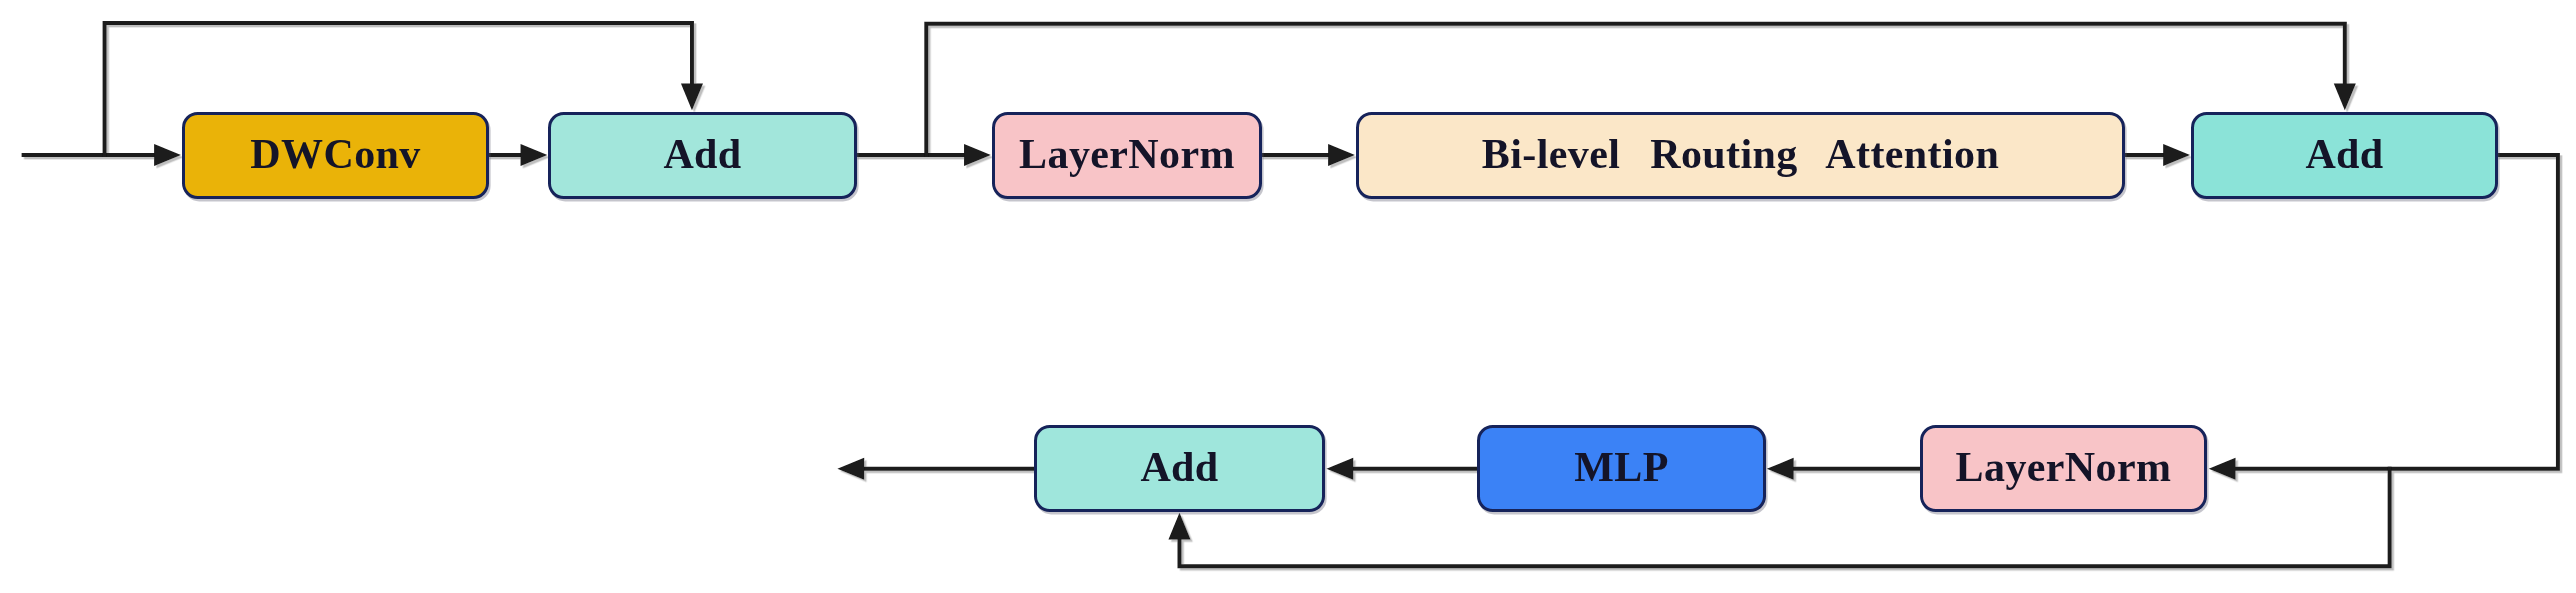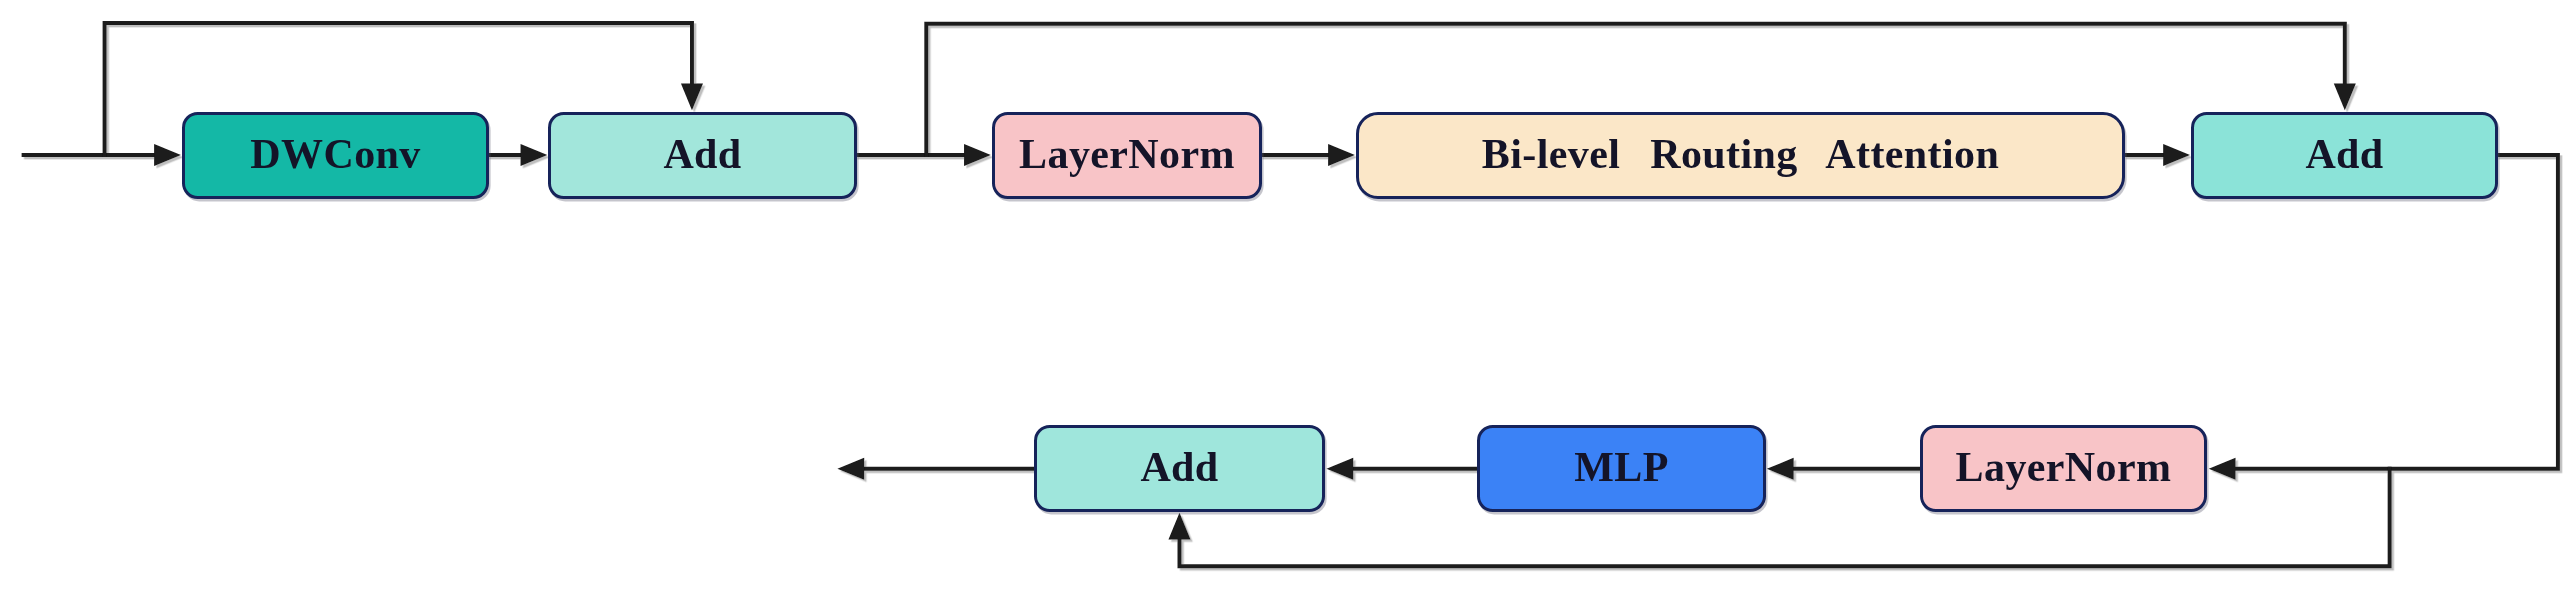--- a/index.html
+++ b/index.html
@@ -95,33 +95,33 @@
       <polygon class="ah" points="2247,596 2281,582 2281,610"></polygon>
 
       <path class="wire" d="M1878 596 H1721"></path>
       <polygon class="ah" points="1687,596 1721,582 1721,610"></polygon>
 
       <path class="wire" d="M1315 596 H1099"></path>
       <polygon class="ah" points="1065,596 1099,582 1099,610"></polygon>
     </g>
   </svg>
 
-  <div class="node n-dwconv" style="background: #14b8a6;">
+  <div class="node n-dwconv" style="background: #eab308;">
     <span class="lbl">DWConv</span>
   </div>
 
   <div class="node n-add1" style="background: rgb(162, 230, 219);">
     <span class="lbl">Add</span>
   </div>
 
   <div class="node n-ln1" style="background: rgb(248, 196, 199);">
     <span class="lbl">LayerNorm</span>
   </div>
 
-  <div class="node n-bra" style="background: rgb(251, 231, 200); border-radius: 22px;">
+  <div class="node n-bra" style="background: rgb(251, 231, 200);">
     <span class="lbl">Bi-level Routing Attention</span>
   </div>
 
   <div class="node n-add2" style="background: rgb(139, 227, 216);">
     <span class="lbl">Add</span>
   </div>
 
   <div class="node n-ln2" style="background: rgb(248, 196, 199);">
     <span class="lbl">LayerNorm</span>
   </div>

